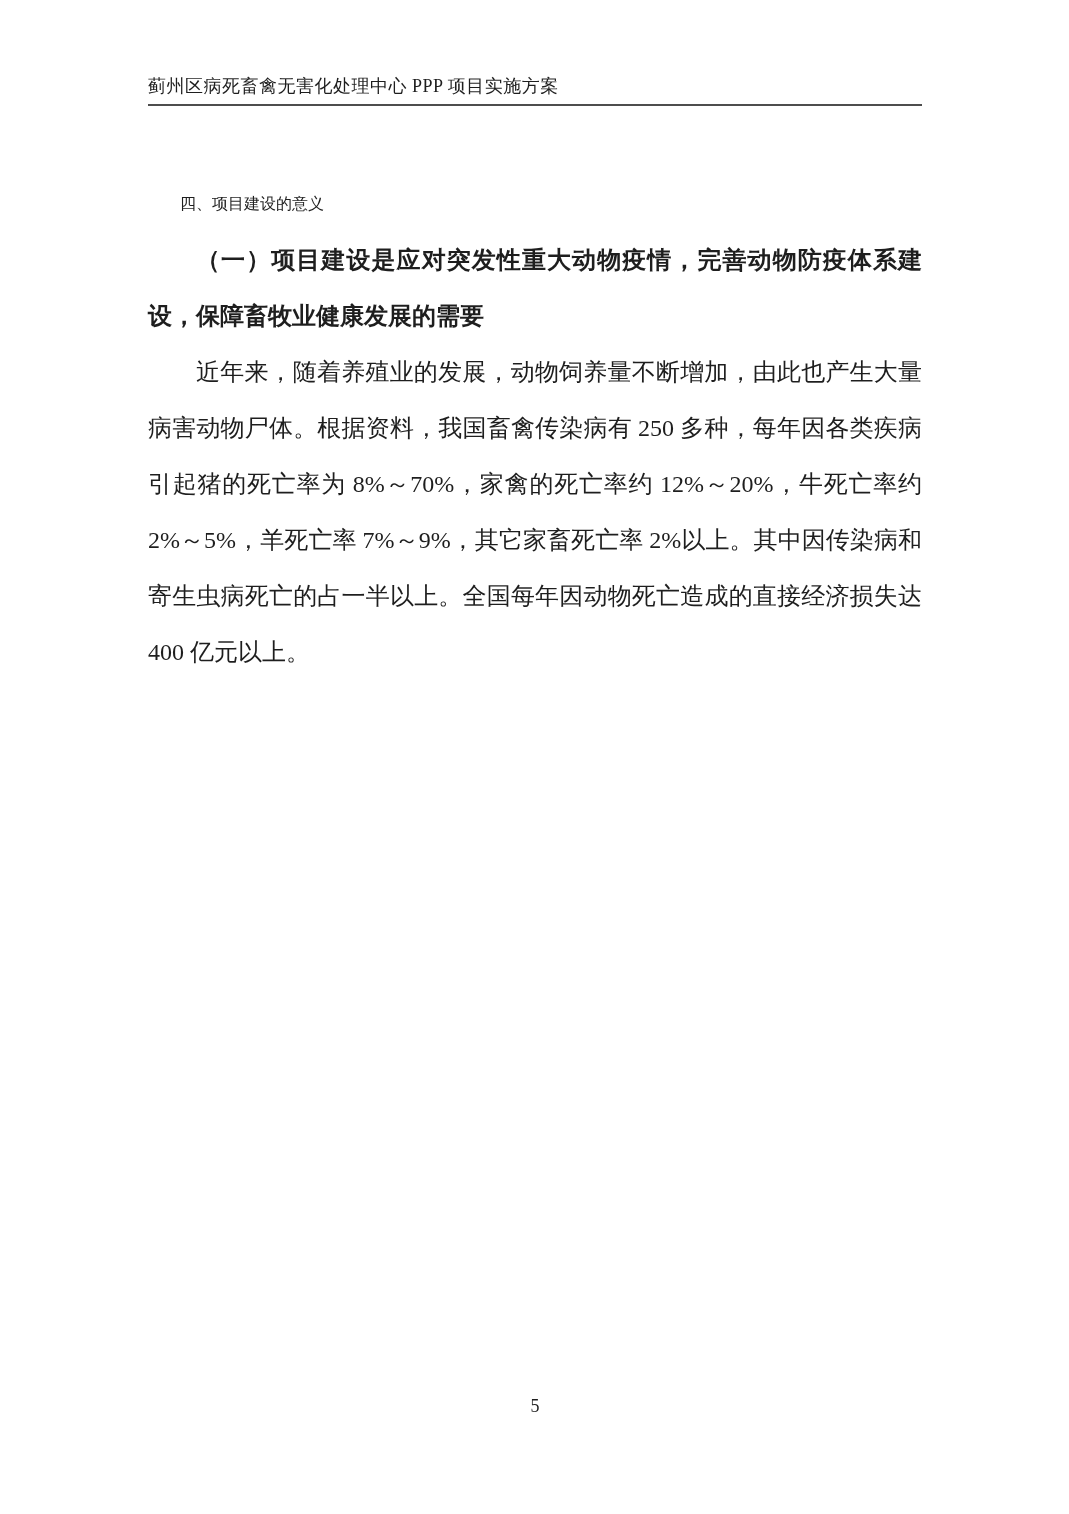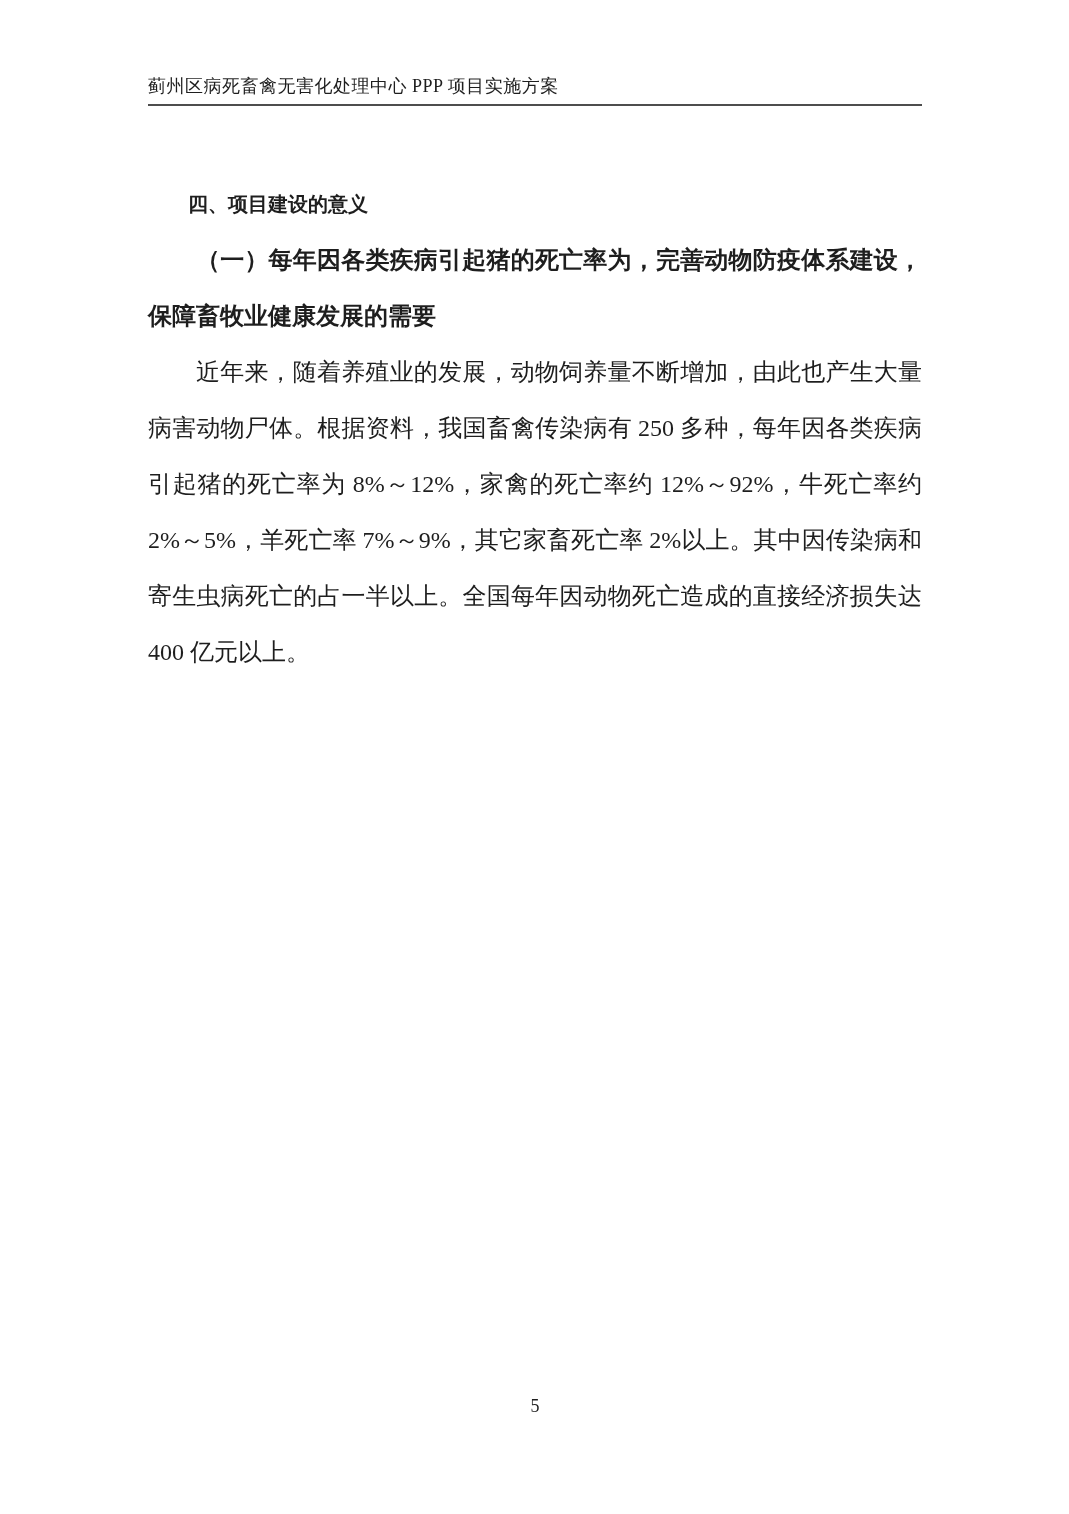--- a/index.html
+++ b/index.html
@@ -38,22 +38,22 @@
     line-height: 56px;
     text-align: justify;
     text-justify: inter-ideograph;
   }
   .para {
     margin: 0;
     text-indent: 2em;
   }
   .section-heading {
     margin: 40px 0 0 0;
-    font-size: 20px;
-    font-weight: bold;
+    font-size: 16px;
+    font-weight: normal;
     text-indent: 2em;
     line-height: 56px;
   }
   .subsection-heading {
     margin: 0;
     font-size: 24px;
     font-weight: bold;
     text-indent: 2em;
     line-height: 56px;
     text-align: justify;
@@ -75,23 +75,23 @@
 <div class="page">
 
   <div class="header">
     <span>蓟州区病死畜禽无害化处理中心 PPP 项目实施方案</span>
   </div>
 
   <div class="body-text">
 
     <div class="section-heading">四、项目建设的意义</div>
 
-    <div class="subsection-heading">（一）每年因各类疾病引起猪的死亡率为，完善动物防疫体系建设，保障畜牧业健康发展的需要</div>
+    <div class="subsection-heading">（一）项目建设是应对突发性重大动物疫情，完善动物防疫体系建设，保障畜牧业健康发展的需要</div>
 
-    <p class="para">近年来，随着养殖业的发展，动物饲养量不断增加，由此也产生大量病害动物尸体。根据资料，我国畜禽传染病有 250 多种，每年因各类疾病引起猪的死亡率为 8%～12%，家禽的死亡率约 12%～92%，牛死亡率约 2%～5%，羊死亡率 7%～9%，其它家畜死亡率 2%以上。其中因传染病和寄生虫病死亡的占一半以上。全国每年因动物死亡造成的直接经济损失达 400 亿元以上。</p>
+    <p class="para">近年来，随着养殖业的发展，动物饲养量不断增加，由此也产生大量病害动物尸体。根据资料，我国畜禽传染病有 250 多种，每年因各类疾病引起猪的死亡率为 8%～70%，家禽的死亡率约 12%～20%，牛死亡率约 2%～5%，羊死亡率 7%～9%，其它家畜死亡率 2%以上。其中因传染病和寄生虫病死亡的占一半以上。全国每年因动物死亡造成的直接经济损失达 400 亿元以上。</p>
 
   </div>
 
   <div class="footer">
     <span>5</span>
   </div>
 
 </div>
 
 </body></html>

